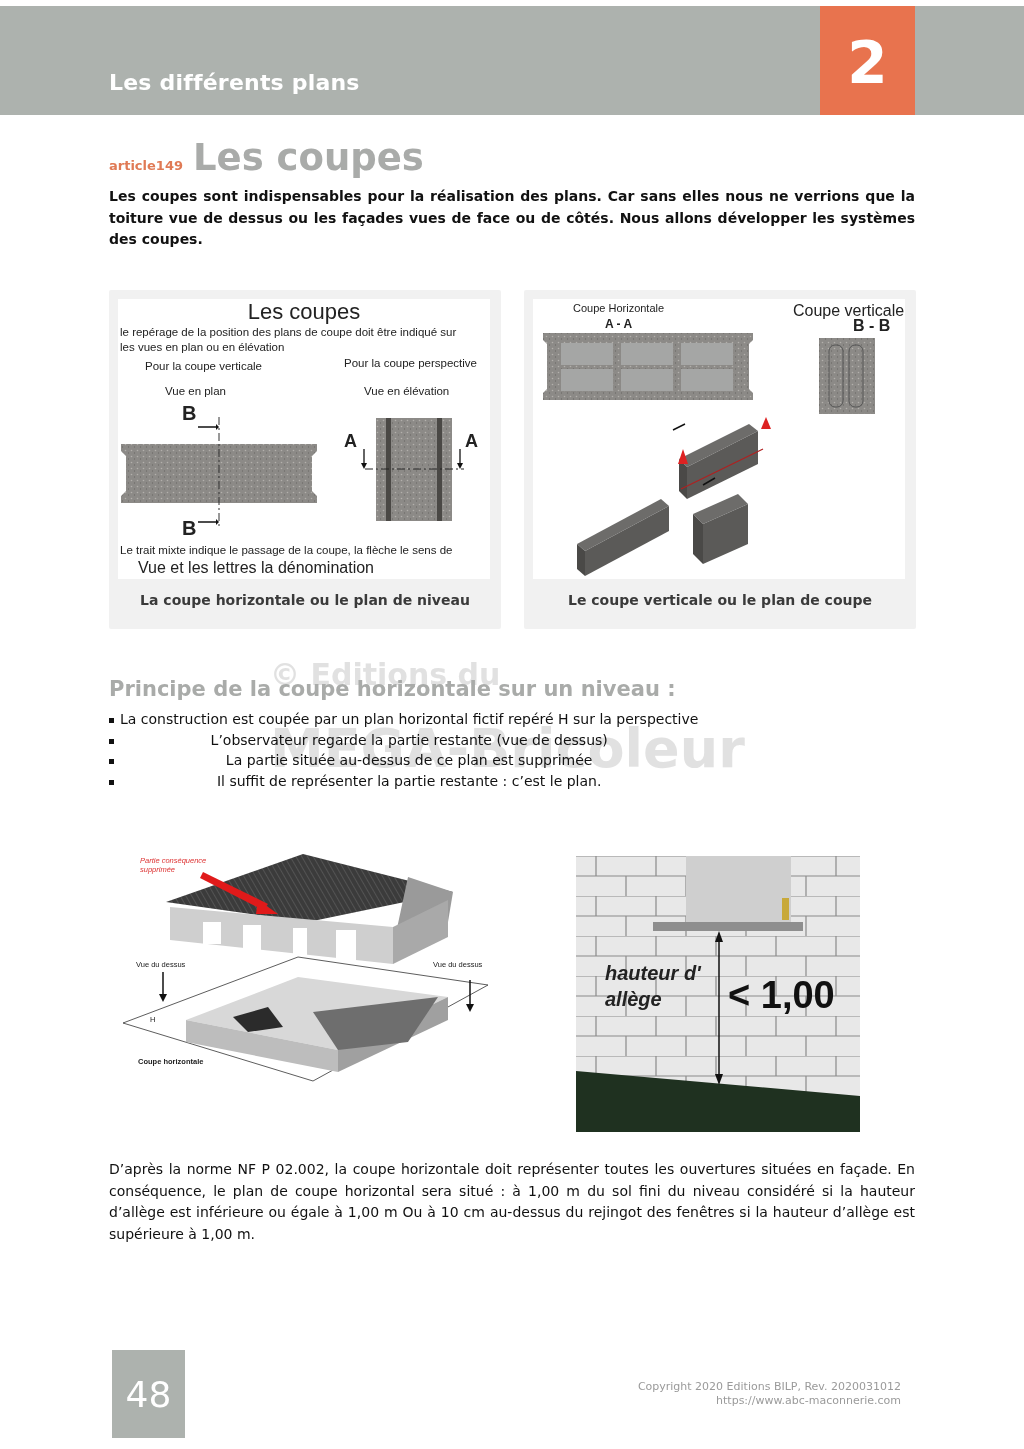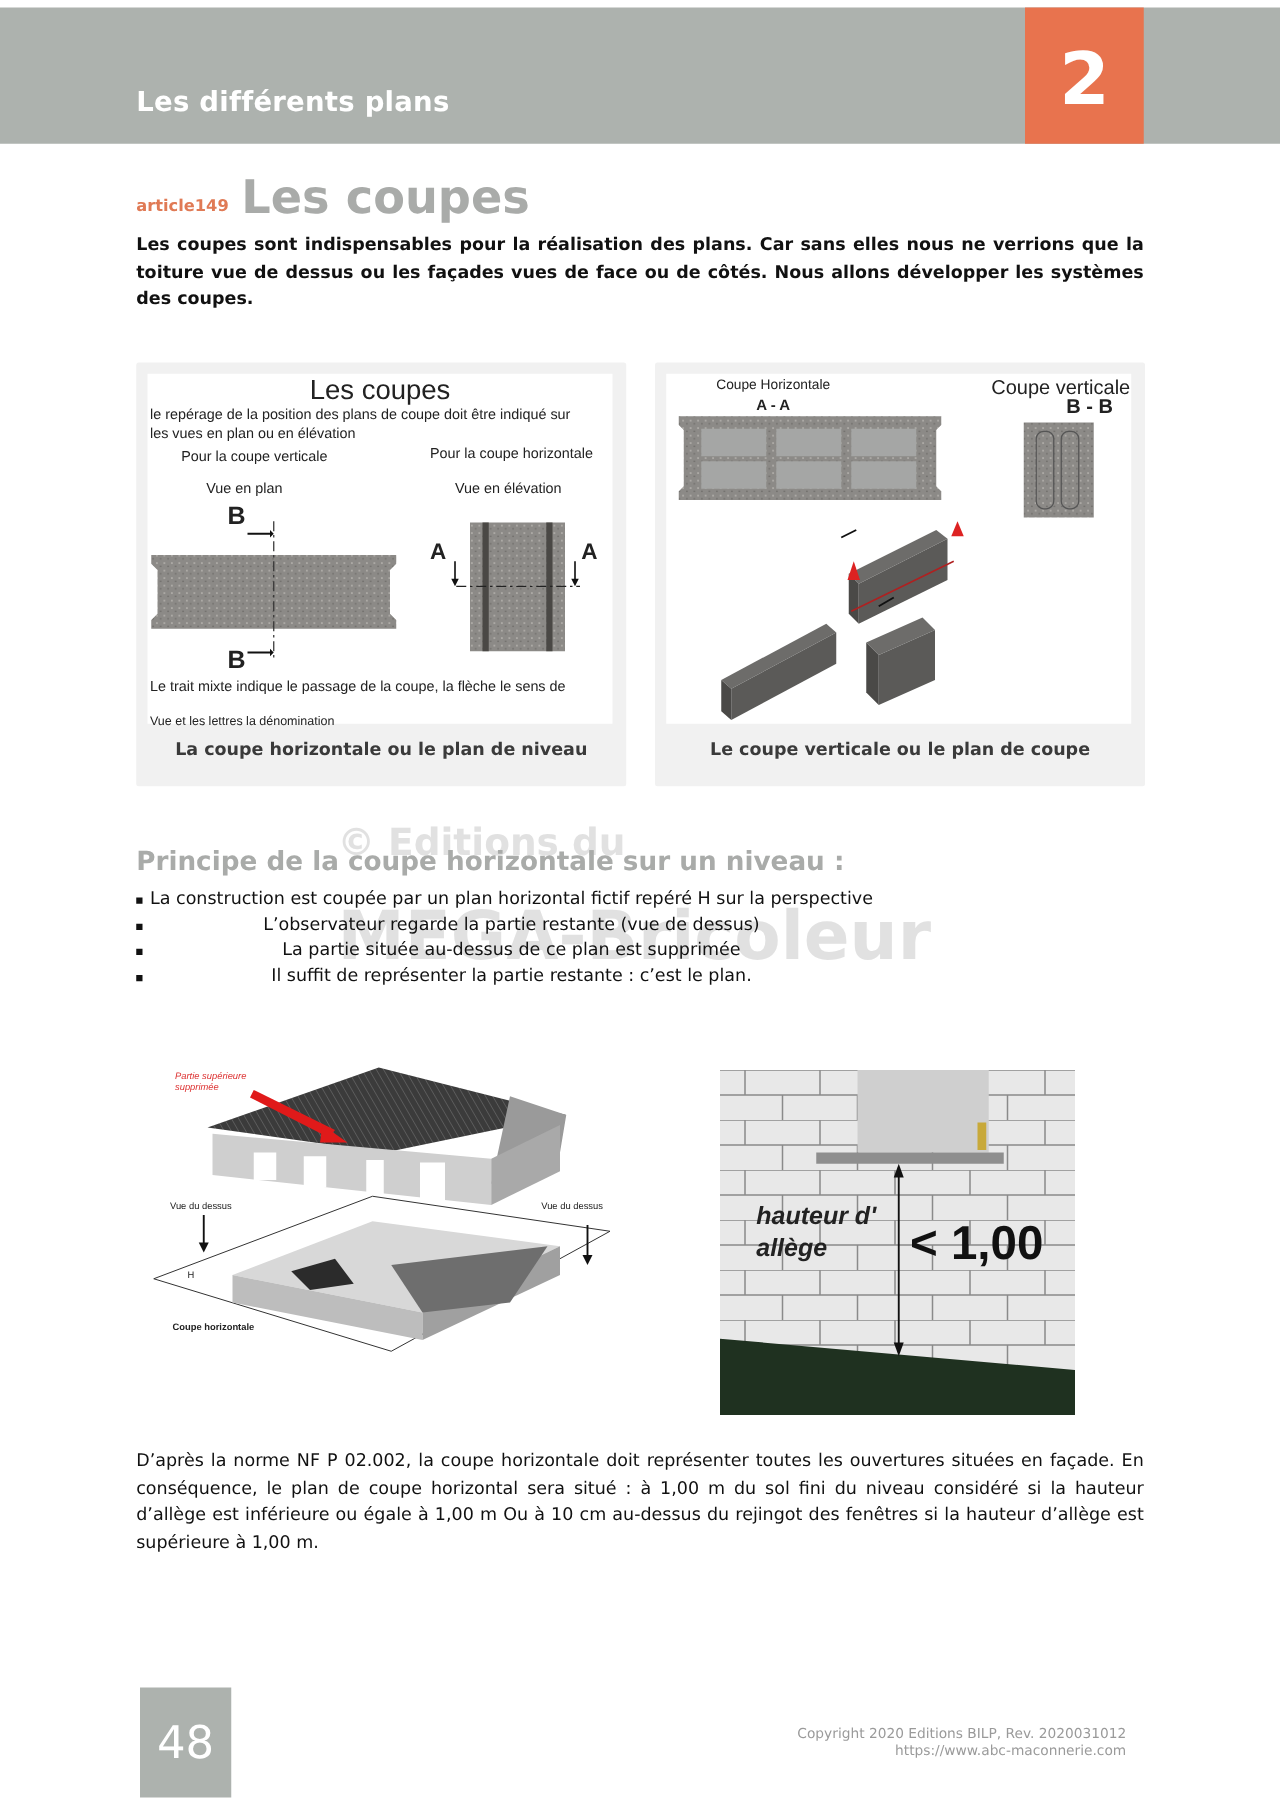--- a/index.html
+++ b/index.html
@@ -53,25 +53,25 @@
 <div class="article-tag">article149</div>
 <div class="article-title">Les coupes</div>
 <p class="intro">Les coupes sont indispensables pour la réalisation des plans. Car sans elles nous ne verrions que la toiture vue de dessus ou les façades vues de face ou de côtés. Nous allons développer les systèmes des coupes.</p>
 
 <div class="figure-card left">
   <div class="figure-inner">
     <div class="fig-text" style="left:0;width:100%;text-align:center;top:0;font-size:22px;">Les coupes</div>
     <div class="fig-text" style="left:2px;top:27px;font-size:11.5px;">le repérage de la position des plans de coupe doit être indiqué sur</div>
     <div class="fig-text" style="left:2px;top:42px;font-size:11.5px;">les vues en plan ou en élévation</div>
     <div class="fig-text" style="left:27px;top:61px;font-size:11.5px;">Pour la coupe verticale</div>
-    <div class="fig-text" style="left:226px;top:58px;font-size:11.5px;">Pour la coupe horizontale</div>
+    <div class="fig-text" style="left:226px;top:58px;font-size:11.5px;">Pour la coupe perspective</div>
     <div class="fig-text" style="left:47px;top:86px;font-size:11.5px;">Vue en plan</div>
     <div class="fig-text" style="left:246px;top:86px;font-size:11.5px;">Vue en élévation</div>
     <div class="fig-text" style="left:2px;top:245px;font-size:11.5px;">Le trait mixte indique le passage de la coupe, la flèche le sens de</div>
-    <div class="fig-text" style="left:2px;top:260px;font-size:10px;margin-top:13px;">Vue et les lettres la dénomination</div>
+    <div class="fig-text" style="left:20px;top:260px;font-size:16px;">Vue et les lettres la dénomination</div>
     <div class="fig-text" style="left:64px;top:103px;font-size:20px;font-weight:bold;">B</div>
     <div class="fig-text" style="left:64px;top:218px;font-size:20px;font-weight:bold;">B</div>
     <div class="fig-text" style="left:226px;top:132px;font-size:18px;font-weight:bold;">A</div>
     <div class="fig-text" style="left:347px;top:132px;font-size:18px;font-weight:bold;">A</div>
     <svg width="372" height="280" style="position:absolute;left:0;top:0;">
       <defs>
         <pattern id="grain" width="6" height="6" patternUnits="userSpaceOnUse">
           <rect width="6" height="6" fill="#8c8a87"></rect>
           <circle cx="1.5" cy="1.5" r="0.8" fill="#b3b0ac"></circle>
           <circle cx="4.5" cy="4" r="0.7" fill="#6e6c69"></circle>
@@ -178,21 +178,21 @@
     <polygon points="230,228 340,175 340,198 230,250" fill="#a0a0a0"></polygon>
     <polygon points="205,190 330,175 300,220 230,228" fill="#6e6e6e"></polygon>
     <polygon points="125,195 160,185 175,205 140,210" fill="#2b2b2b"></polygon>
     <line x1="55" y1="150" x2="55" y2="175" stroke="#111" stroke-width="1.5"></line>
     <polygon points="51,172 55,180 59,172" fill="#111"></polygon>
     <line x1="362" y1="158" x2="362" y2="185" stroke="#111" stroke-width="1.5"></line>
     <polygon points="358,182 362,190 366,182" fill="#111"></polygon>
     <polygon points="95,50 160,82 155,88 92,56" fill="#e01a1a"></polygon>
     <polygon points="150,78 170,92 148,92" fill="#e01a1a"></polygon>
   </svg>
-  <div class="fig-text" style="left:32px;top:34px;font-size:7.5px;color:#d33;font-style:italic;">Partie supérieure</div>
+  <div class="fig-text" style="left:32px;top:34px;font-size:7.5px;color:#d33;font-style:italic;">Partie conséquence</div>
   <div class="fig-text" style="left:32px;top:43px;font-size:7.5px;color:#d33;font-style:italic;">supprimée</div>
   <div class="fig-text" style="left:28px;top:138px;font-size:7.5px;">Vue du dessus</div>
   <div class="fig-text" style="left:325px;top:138px;font-size:7.5px;">Vue du dessus</div>
   <div class="fig-text" style="left:42px;top:193px;font-size:7.5px;">H</div>
   <div class="fig-text" style="left:30px;top:235px;font-size:7.5px;font-weight:bold;">Coupe horizontale</div>
 </div>
 
 <div class="wall-fig">
   <svg width="284" height="276">
     <defs>

